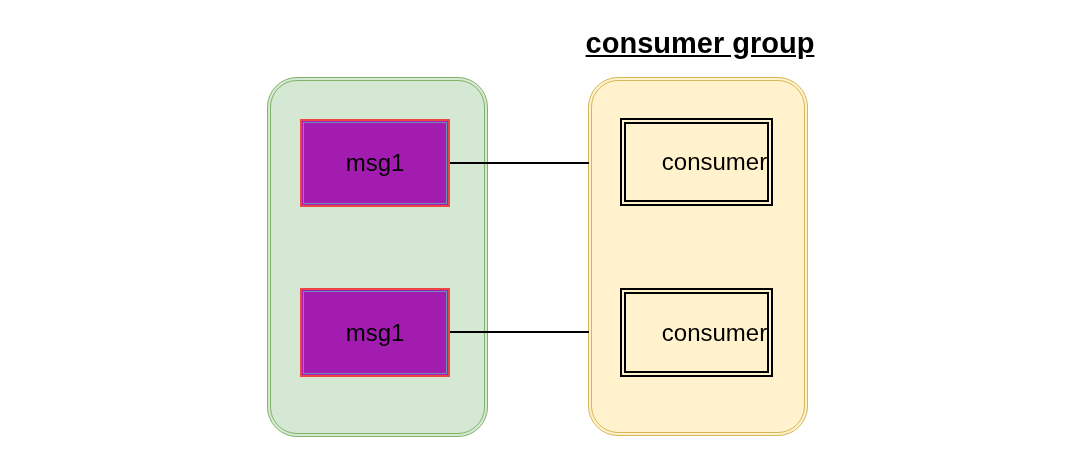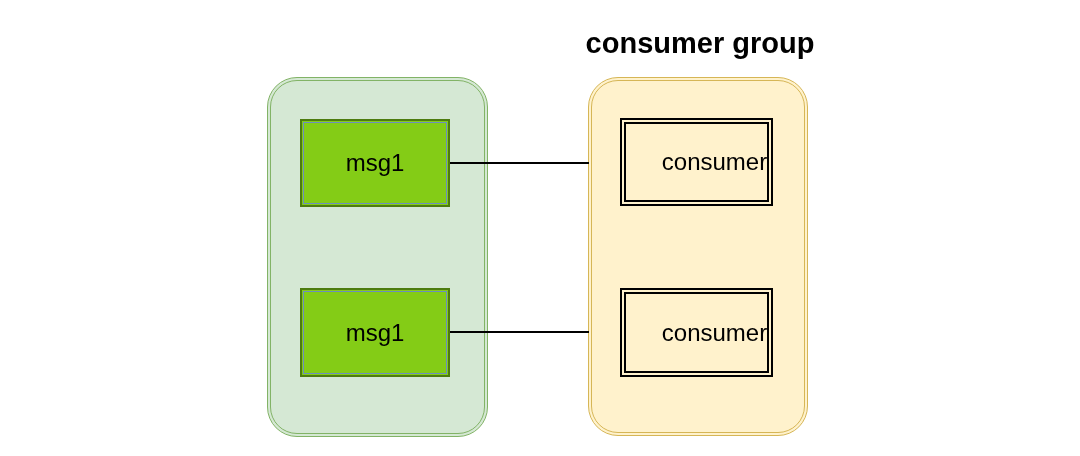--- a/index.html
+++ b/index.html
@@ -19,20 +19,21 @@
     position: absolute;
     left: 550px;
     top: 26px;
     width: 300px;
     text-align: center;
     font-size: 29px;
     line-height: 34px;
     font-weight: bold;
     color: #000000;
     white-space: nowrap;
+    text-decoration: underline;
   }
 
   
   .rounded-container {
     position: absolute;
     border-radius: 30px;
     border: 1px solid var(--stroke);
   }
   .rounded-container::before {
     content: "";
@@ -63,22 +64,22 @@
     justify-content: center;
     font-size: 24px;
     color: #000000;
   }
   .node::before {
     content: "";
     position: absolute;
     pointer-events: none;
   }
   .msg-node {
-    background: #84cc16;
-    border: 2px solid #4d7c0f;
+    background: #a21caf;
+    border: 2px solid #ef4444;
   }
   .msg-node::before {
     inset: 1px;
     border: 1px solid #6c8ebf;
   }
   .consumer-node {
     background: transparent;
     border: 2px solid #000000;
     padding-left: 36px;
   }

